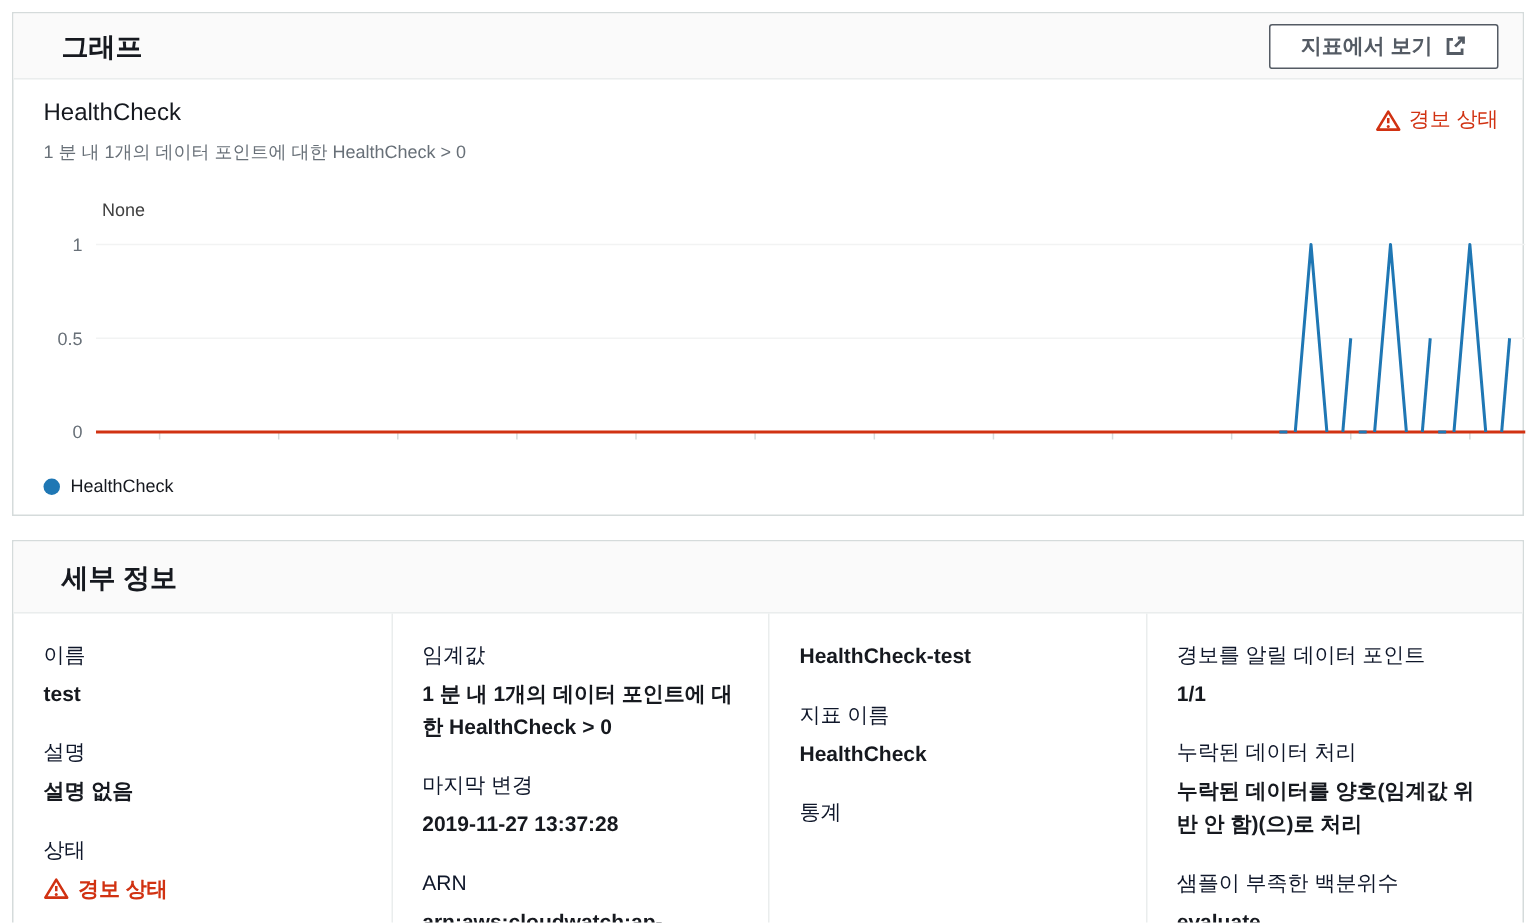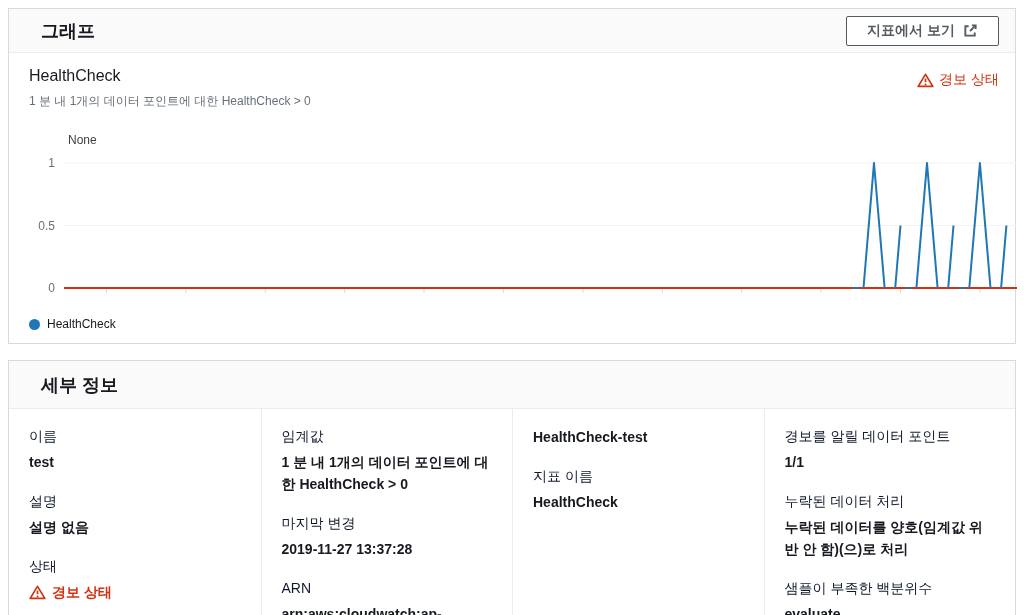--- a/index.html
+++ b/index.html
@@ -162,20 +162,21 @@
         </div>
         <div class="detail-col">
           <div class="field">
             <div class="field-value">HealthCheck-test</div>
           </div>
           <div class="field">
             <div class="field-label">지표 이름</div>
             <div class="field-value">HealthCheck</div>
           </div>
           <div class="field">
+            <div class="field-label">통계</div>
           </div>
         </div>
         <div class="detail-col">
           <div class="field">
             <div class="field-label">경보를 알릴 데이터 포인트</div>
             <div class="field-value">1/1</div>
           </div>
           <div class="field">
             <div class="field-label">누락된 데이터 처리</div>
             <div class="field-value">누락된 데이터를 양호(임계값 위반 안 함)(으)로 처리</div>

